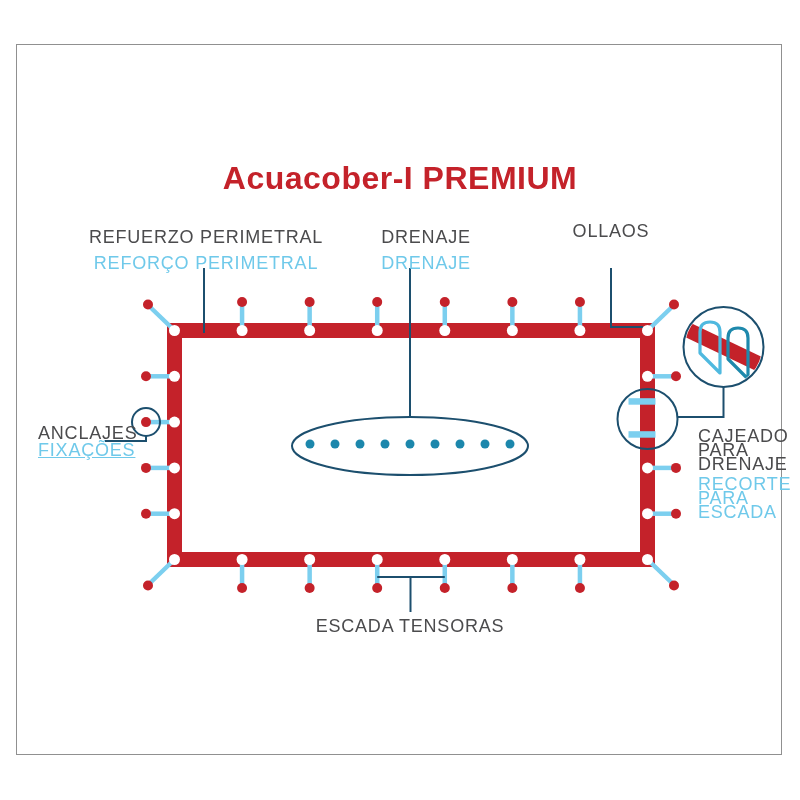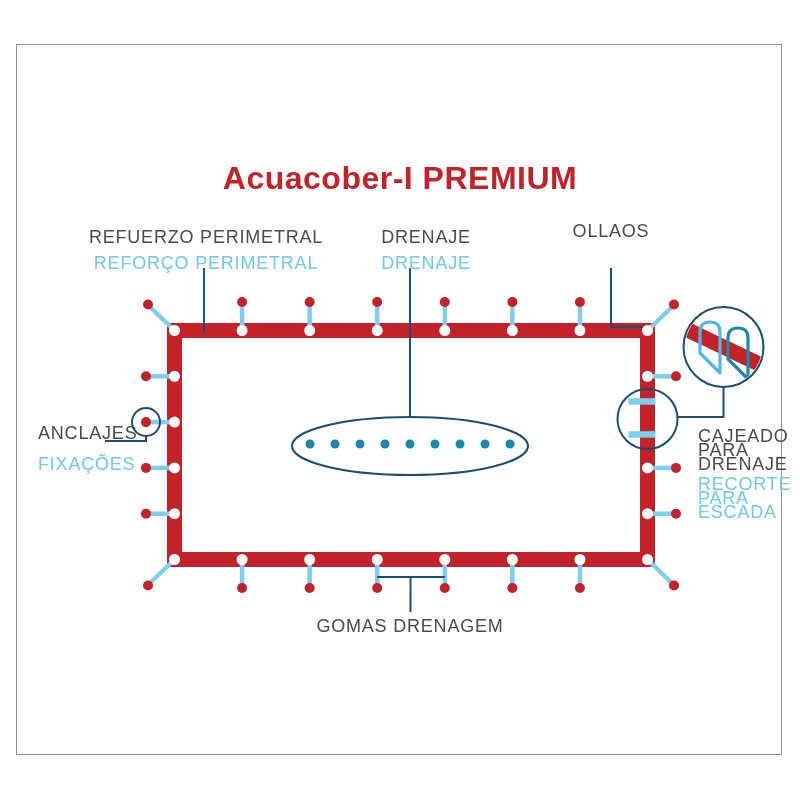--- a/index.html
+++ b/index.html
@@ -8,21 +8,21 @@
   .frame{position:absolute;left:16px;top:44px;width:764px;height:709px;
          border:1.5px solid var(--frame-gray,#909090);}
   .title{position:absolute;left:0;top:160px;width:800px;margin:0;
          text-align:center;font-size:32px;font-weight:700;
          letter-spacing:.5px;color:var(--brand-red,#C4222A);}
   #diagram{position:absolute;left:0;top:0;}
   .lbl{position:absolute;font-size:18px;letter-spacing:.8px;line-height:15px;
        color:var(--label-dark,#4B4B4D);}
   .lbl .pt{color:var(--light-blue,#6FC9EA);margin-top:11px;}
   .center{text-align:center;}
-  .lbl.anclajes .pt{margin-top:16px;}
+  .lbl.anclajes .pt{margin-top:2px;text-decoration:underline;}
   .lbl.cajeado{line-height:14px;}
   .lbl.cajeado .pt{margin-top:6px;}
   .lbl div{white-space:normal;}
 </style>
 </head>
 <body>
 
 <div class="frame"></div>
 
 <h1 class="title">Acuacober-I PREMIUM</h1>
@@ -160,14 +160,14 @@
   <div class="es">ANCLAJES</div>
   <div class="pt">FIXAÇÕES</div>
 </div>
 
 <div class="lbl cajeado" style="left:698px;top:429px;width:80px">
   <div class="es">CAJEADO PARA DRENAJE</div>
   <div class="pt">RECORTE PARA ESCADA</div>
 </div>
 
 <div class="lbl center" style="left:260px;top:619px;width:300px">
-  <div class="es">GOMAS DRENAGEM</div>
+  <div class="es">ESCADA TENSORAS</div>
 </div>
 
 </body></html>

